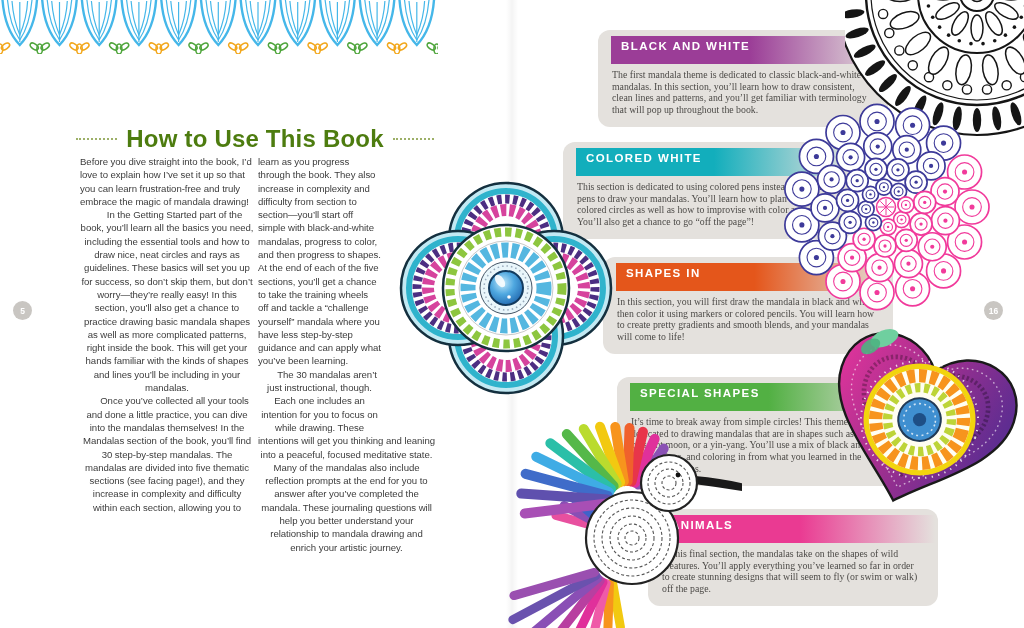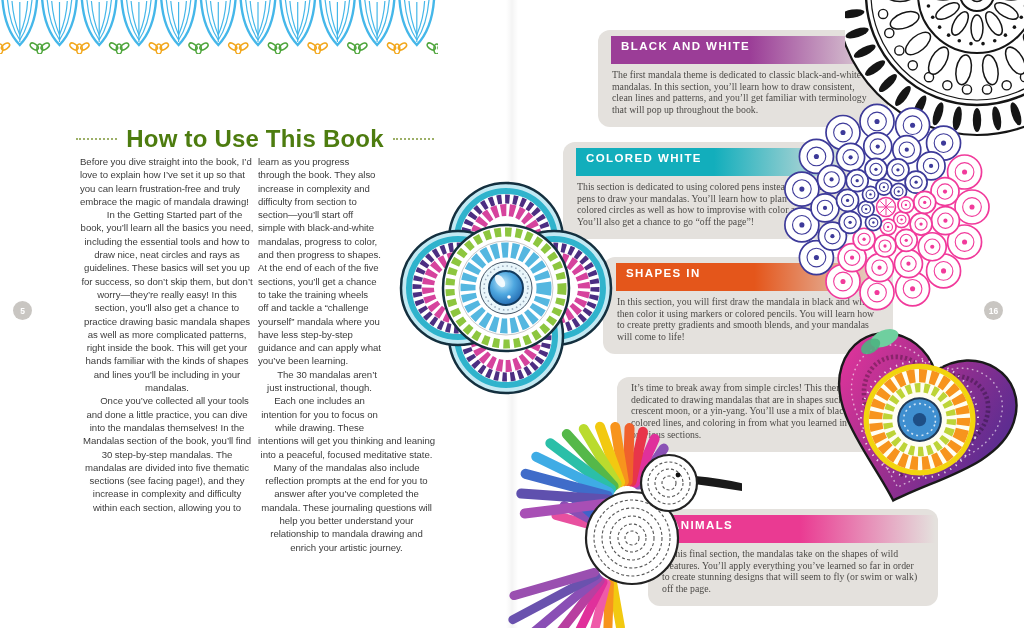--- a/index.html
+++ b/index.html
@@ -219,20 +219,21 @@
   </div>
   <div class="card b2">
     <div class="card-header" style="--accent: #12aebc;">COLORED WHITE</div>
     <div class="card-body">This section is dedicated to using colored pens instead of black pens to draw your mandalas. You’ll learn how to plan ahead with colored circles as well as how to improvise with color as you go. You’ll also get a chance to go “off the page”!</div>
   </div>
   <div class="card b3">
     <div class="card-header" style="--accent: #e4561b;">SHAPES IN</div>
     <div class="card-body">In this section, you will first draw the mandala in black and white, then color it using markers or colored pencils. You will learn how to create pretty gradients and smooth blends, and your mandalas will come to life!</div>
   </div>
   <div class="card b4">
+    <div class="card-header" style="--accent: #52b043;">SPECIAL SHAPES</div>
     <div class="card-body">It’s time to break away from simple circles! This theme is dedicated to drawing mandalas that are in shapes such as a heart, a crescent moon, or a yin-yang. You’ll use a mix of black and white, colored lines, and coloring in from what you learned in the previous sections.</div>
   </div>
   <div class="card b5">
     <div class="card-header" style="--accent: #ea3a92;">ANIMALS</div>
     <div class="card-body">In this final section, the mandalas take on the shapes of wild creatures. You’ll apply everything you’ve learned so far in order to create stunning designs that will seem to fly (or swim or walk) off the page.</div>
   </div>
 
   <svg id="bw" class="illus" style="left:845px;top:0;" width="179" height="148" viewBox="0 0 179 148">
       <circle cx="132" cy="-6" r="141" fill="#fff" stroke="#151515" stroke-width="2.2"></circle>
       <ellipse cx="258" cy="-6" rx="4.2" ry="12" fill="#151515" stroke="#151515" stroke-width="0" transform="rotate(90 258 -6)"></ellipse>

